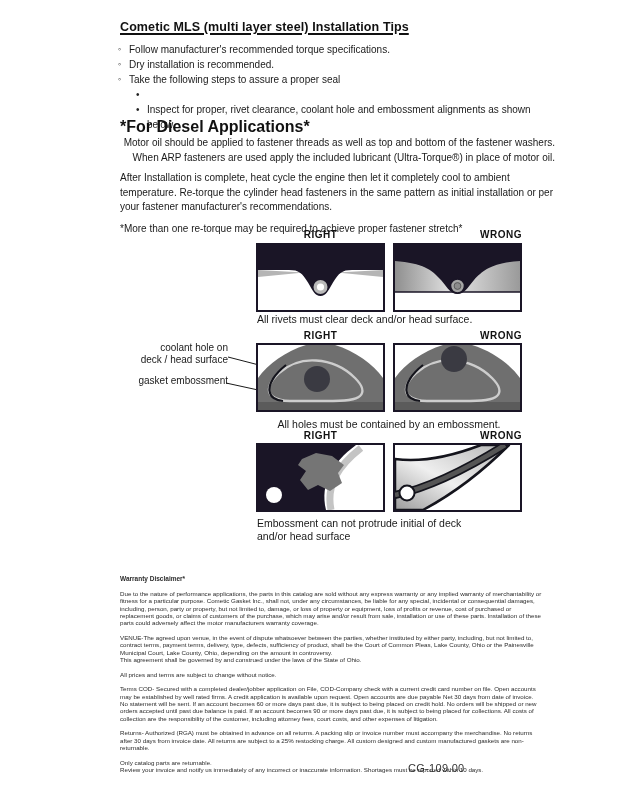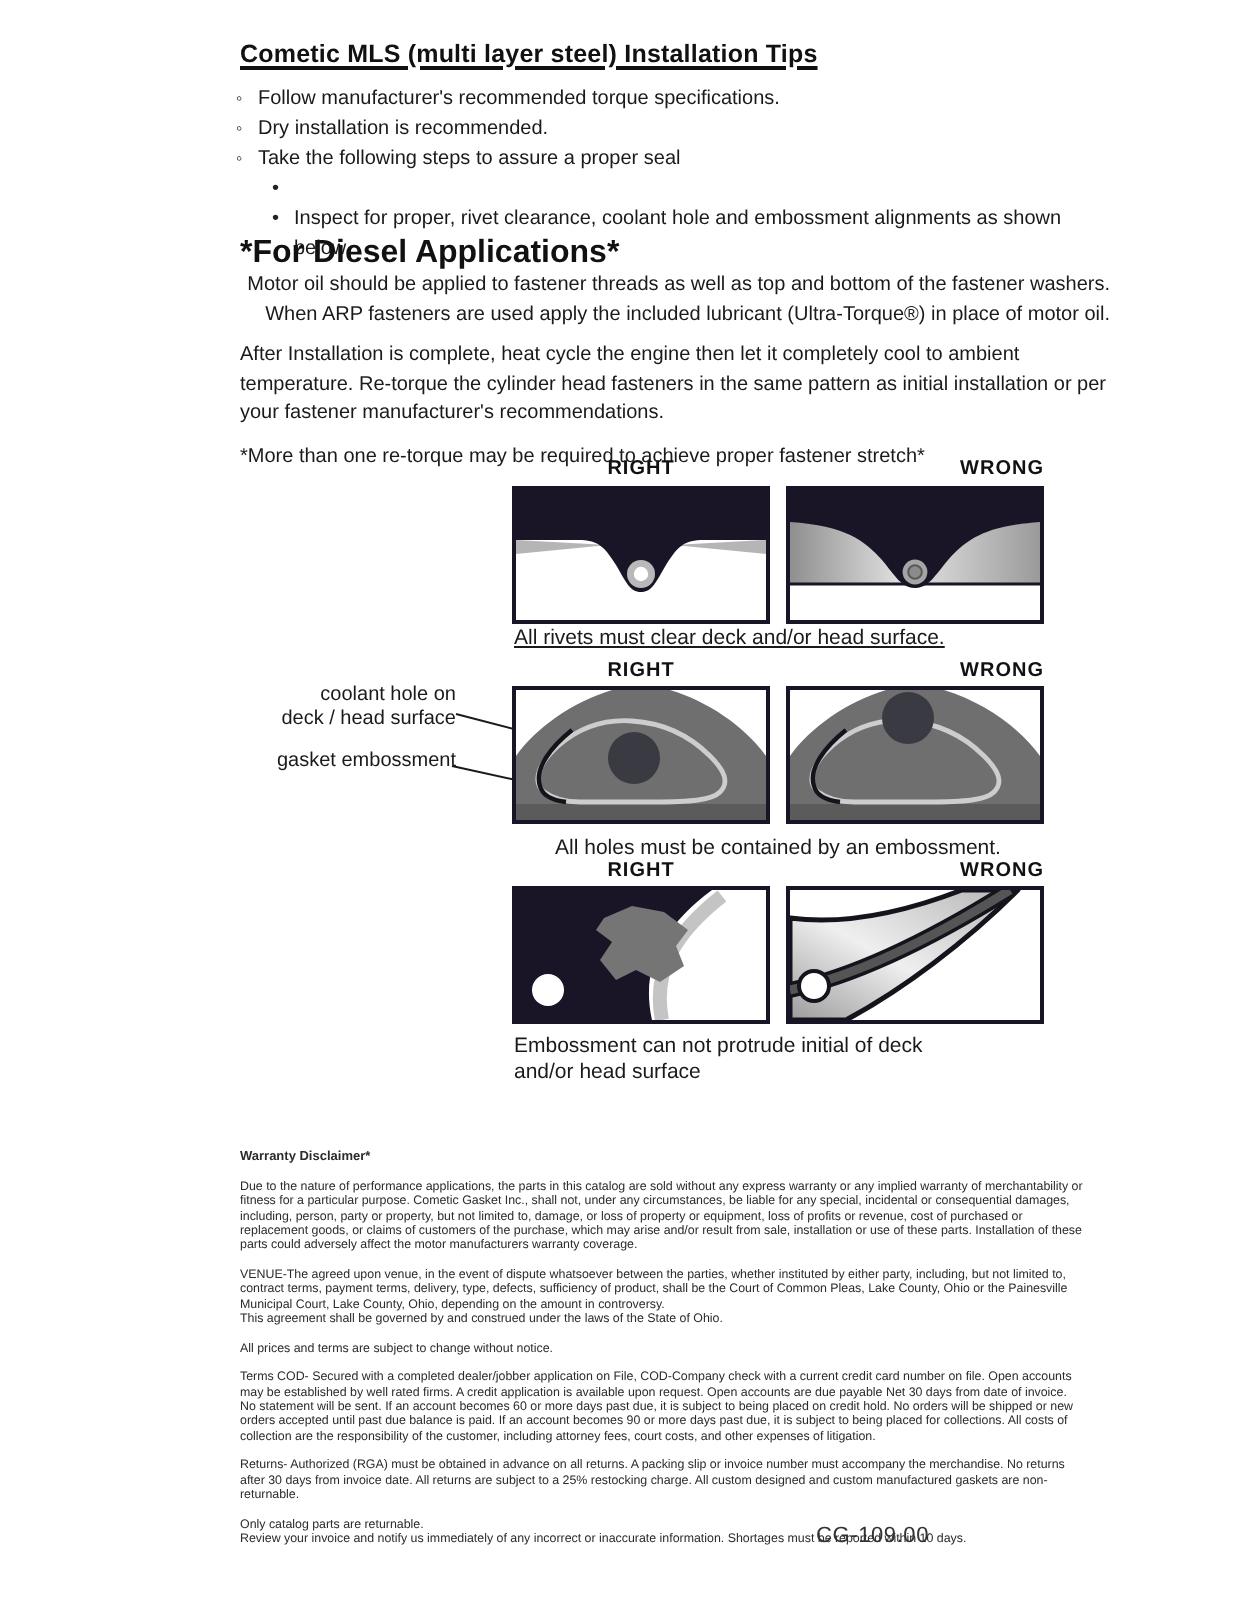--- a/index.html
+++ b/index.html
@@ -22,21 +22,21 @@
   .p1{top:136px;text-align:right;}
   .p2{top:171px;}
   .p3{top:222px;}
   .dg-title{position:absolute;width:129px;text-align:center;font-size:10px;font-weight:600;letter-spacing:.5px;color:#111;}
   .t-r1{top:229px;} .t-r2{top:330px;} .t-r3{top:430px;}
   .col-l{left:236px;} .col-r{left:373px;text-align:right;}
   .panel{position:absolute;width:129px;height:69px;}
   .p-r1{top:243px;} .p-r2{top:343px;} .p-r3{top:443px;}
   .panel svg{display:block;}
   .caption{position:absolute;font-size:10.5px;color:#1a1a1a;white-space:pre-line;line-height:13px;}
-  .cap1{left:237px;top:313px;text-decoration:underline;}
+  .cap1{left:237px;top:313px;}
   .cap2{left:236px;top:418px;width:266px;text-align:center;}
   .cap3{left:237px;top:517px;}
   .ann{position:absolute;font-size:10px;line-height:12px;text-align:right;color:#1a1a1a;white-space:pre-line;}
   .ann-coolant{left:98px;top:342px;width:110px;}
   .ann-gasket{left:98px;top:375px;width:110px;}
   .leaders{position:absolute;left:204px;top:350px;}
   .warranty{position:absolute;left:100px;top:575px;width:422px;color:#2b2b2b;}
   .w-head{font-size:6.5px;font-weight:bold;margin:0 0 8px 0;}
   .w-p{font-size:6.2px;line-height:7.3px;margin:0 0 7.5px 0;white-space:pre-line;}
   .doc-code{position:absolute;left:388px;top:762px;font-size:11px;color:#333;letter-spacing:.3px;}

